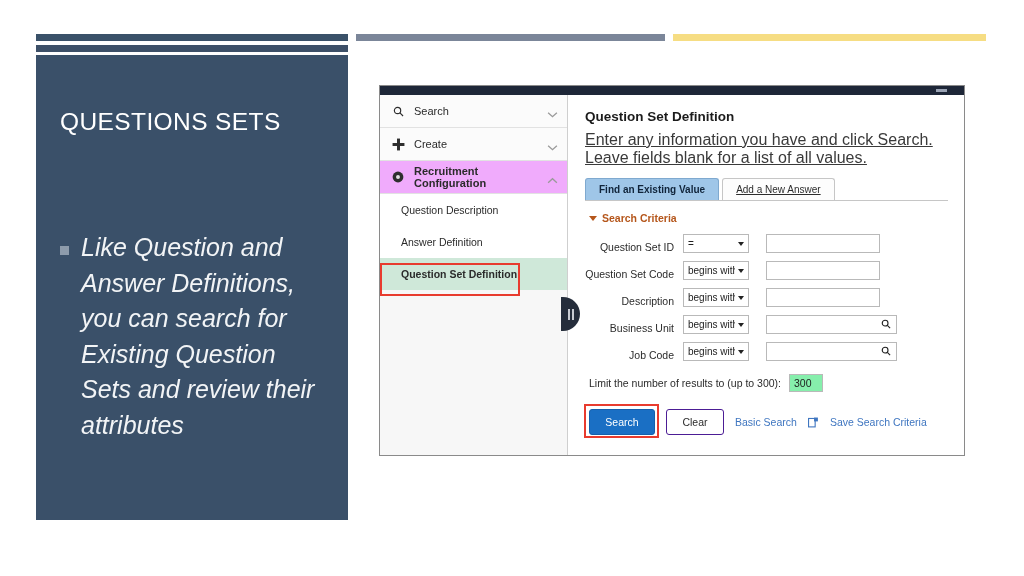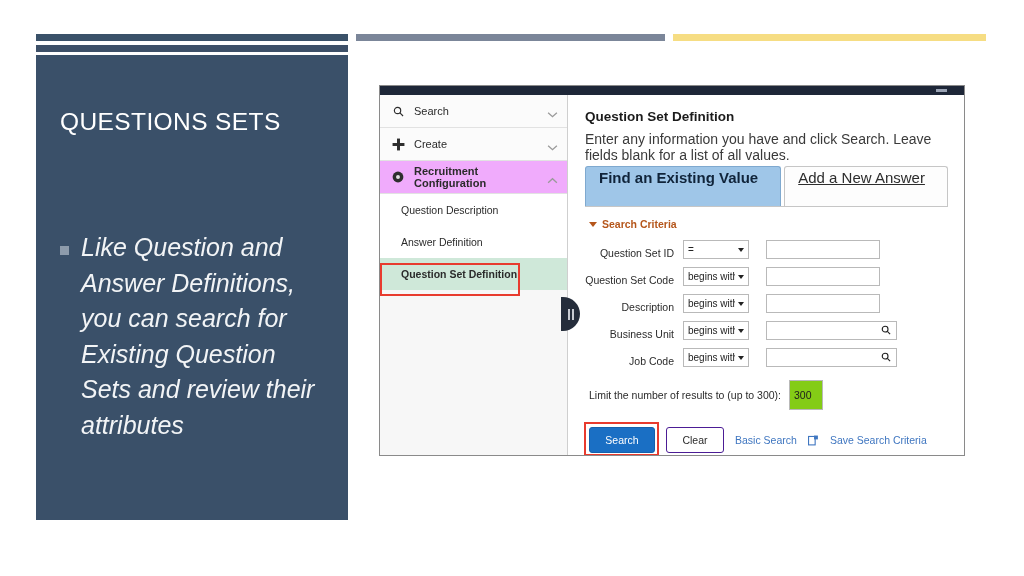--- a/index.html
+++ b/index.html
@@ -210,41 +210,42 @@
     padding: 14px 16px 0 16px;
     box-sizing: border-box;
   }
   #page-title {
     font-size: 13.5px;
     font-weight: bold;
     color: #1b1b1b;
     margin-bottom: 7px;
   }
   #page-subtitle {
-    font-size: 14px;
+    font-size: 16px;
     color: #3a3a3a;
-    margin-bottom: 21px;
+    margin-bottom: 11px;
+    text-decoration: underline;
   }
   #tabstrip {
     display: flex;
     align-items: flex-end;
     gap: 3px;
     border-bottom: 1px solid #c6c6c6;
     height: 22px;
   }
   .tab {
-    padding: 4px 22px 4px 13px;
-    font-size: 15px;
+    padding: 4px 13px 4px 13px;
+    font-size: 10px;
     border: 1px solid #c6c6c6;
     border-bottom: none;
     border-radius: 3px 3px 0 0;
     cursor: pointer;
     line-height: 13px;
     box-sizing: border-box;
-    height: 40px;
+    height: 22px;
   }
   .tab.active {
     background: #9fc6e8;
     border-color: #7fa9cf;
     font-weight: bold;
     color: #10243a;
   }
   .tab.inactive {
     background: #fdfdfd;
     color: #2d2d2d;
@@ -329,29 +330,29 @@
 
   #limit-row {
     display: flex;
     align-items: center;
     margin: 13px 0 0 4px;
     gap: 8px;
   }
   #limit-label { font-size: 10.5px; color: #2b2b2b; }
   #limit-input {
     width: 34px;
-    height: 30px;
+    height: 18px;
     border: 1px solid #b9b9b9;
     font-size: 10.5px;
     color: #1d1d1d;
     display: flex;
     align-items: center;
     padding-left: 4px;
     box-sizing: border-box;
-    background: #84cc16;
+    background: #86efac;
     cursor: text;
   }
 
   #actions-row {
     display: flex;
     align-items: center;
     margin: 17px 0 0 4px;
     gap: 11px;
     position: relative;
   }

